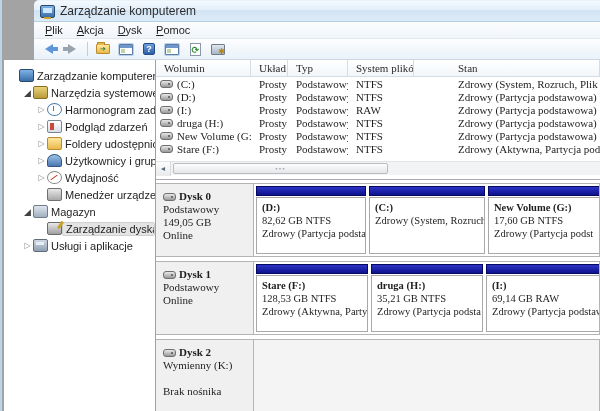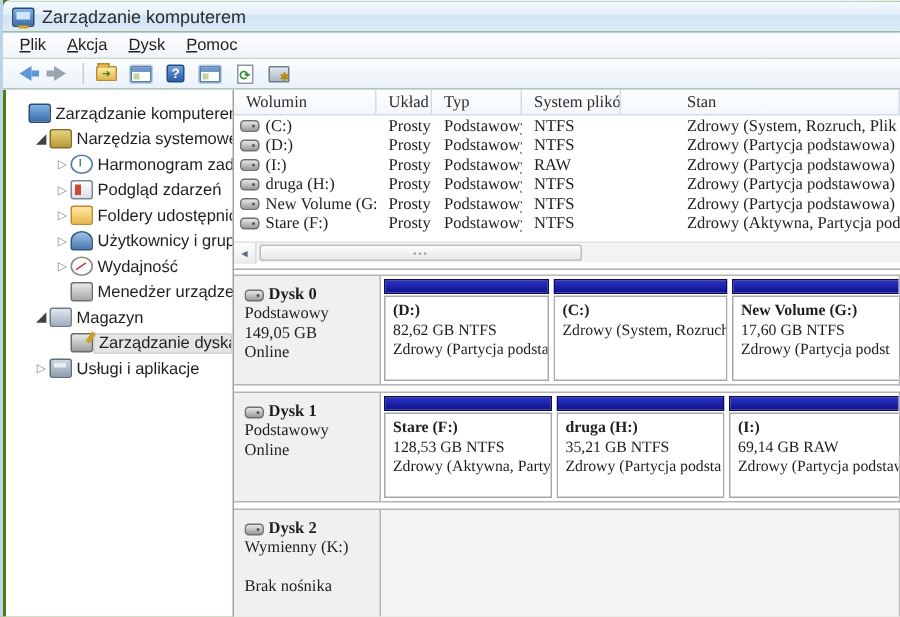--- a/index.html
+++ b/index.html
@@ -2,21 +2,21 @@
 <html><head>
 <meta charset="utf-8">
 <style>
   * { box-sizing: border-box; }
   html,body { margin:0; padding:0; }
   body {
     width:600px; height:411px; overflow:hidden;
     font-family:"Liberation Sans","DejaVu Sans",sans-serif;
     font-size:11px; color:#1e1e1e; background:#fff;
   }
-  .window { position:absolute; inset:0; border-left:2px solid #bdd3ea; background:#4d7c0f; }
+  .window { position:absolute; inset:0; border-left:2px solid #bdd3ea; background:#a3a3a3;padding-left:32px; }
 
   
   .titlebar {
     height:22px; display:flex; align-items:center; gap:5px; padding-left:6px;
     background:linear-gradient(#f4fafe 0%,#e3effa 45%,#d2e4f5 46%,#dcebf7 100%);
     border-bottom:1px solid #b7cfe4; border-top-left-radius:5px;
     border-top:1px solid #e9f3fb;
   }
   .app-icon { width:15px; height:13px; position:relative; background:linear-gradient(#7fb2e6,#3a6ea8); border:1px solid #2a4a70; border-radius:2px; }
   .app-icon::after { content:""; position:absolute; left:2px; top:2px; right:2px; height:5px; background:#cfe6ff; }

